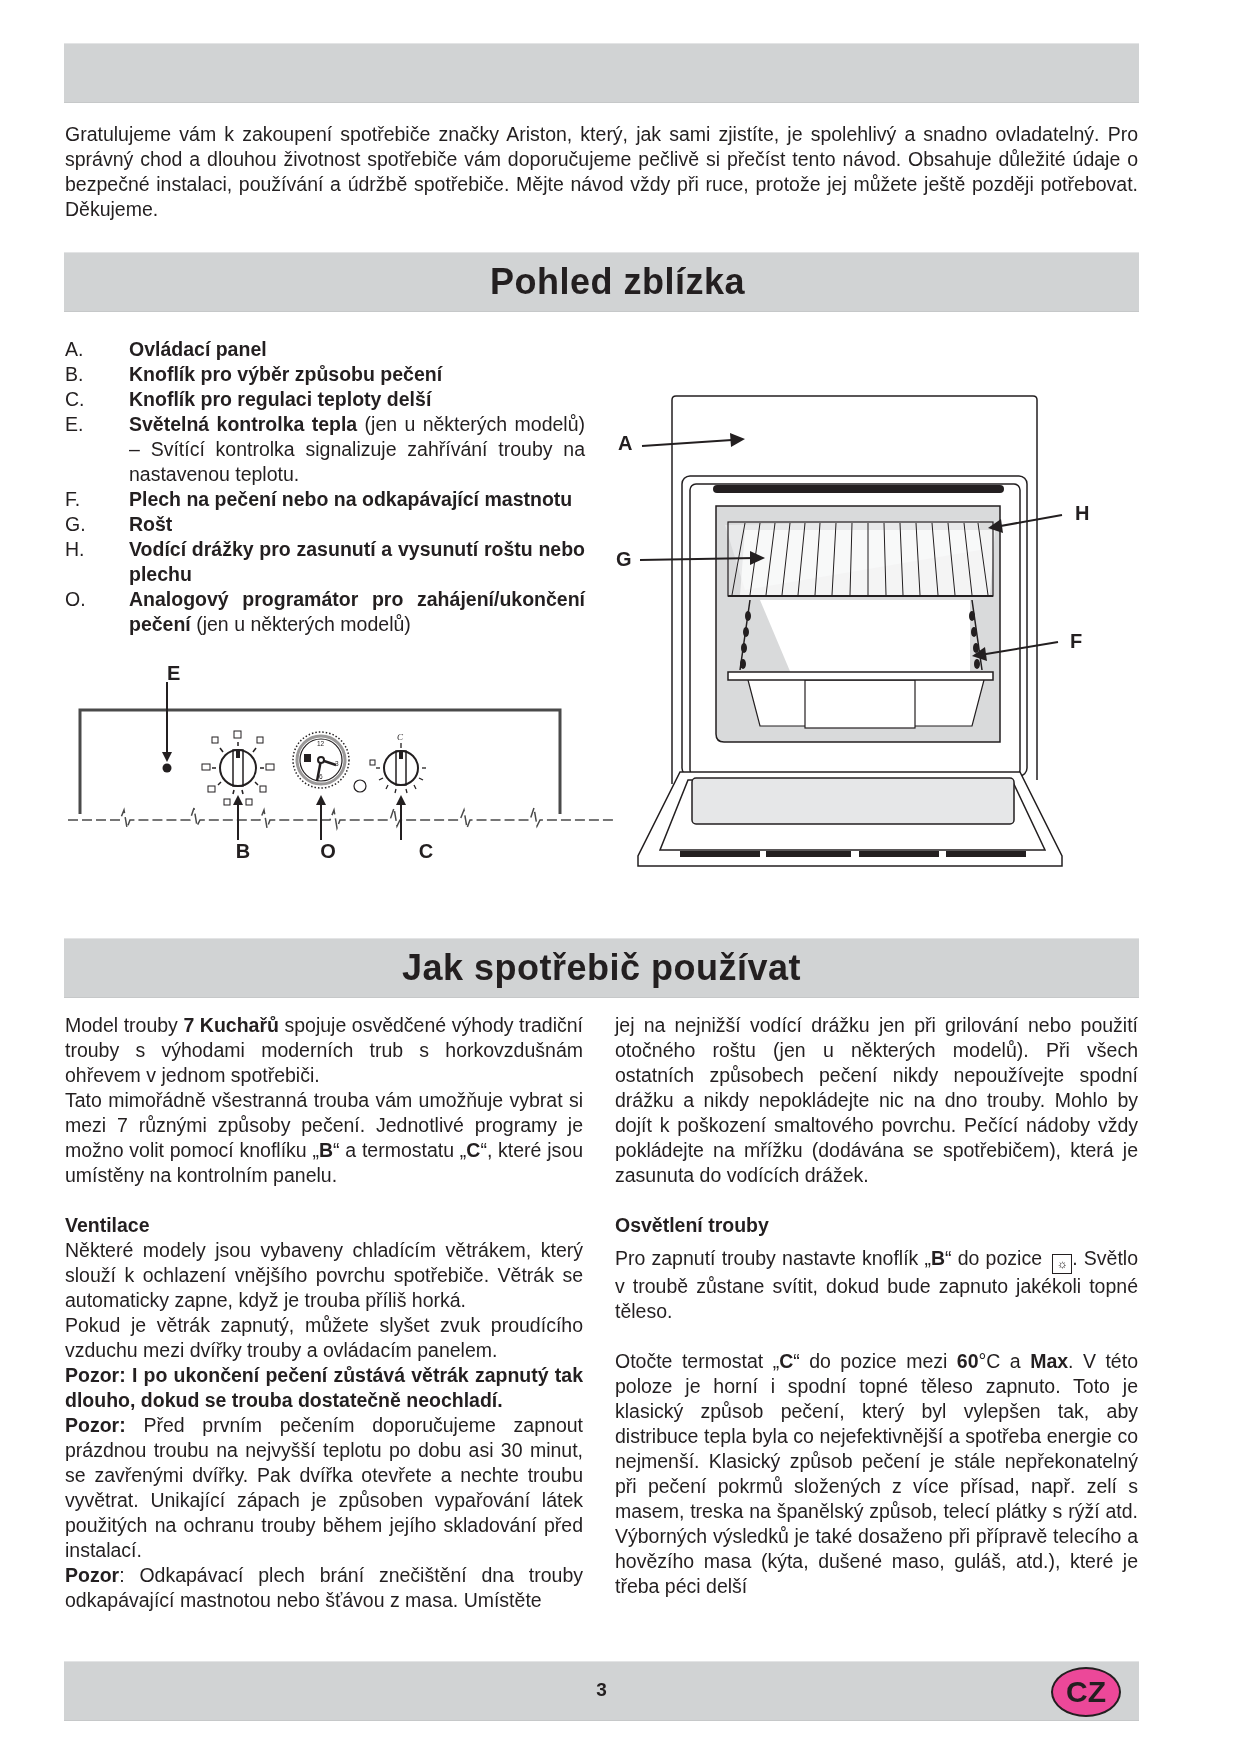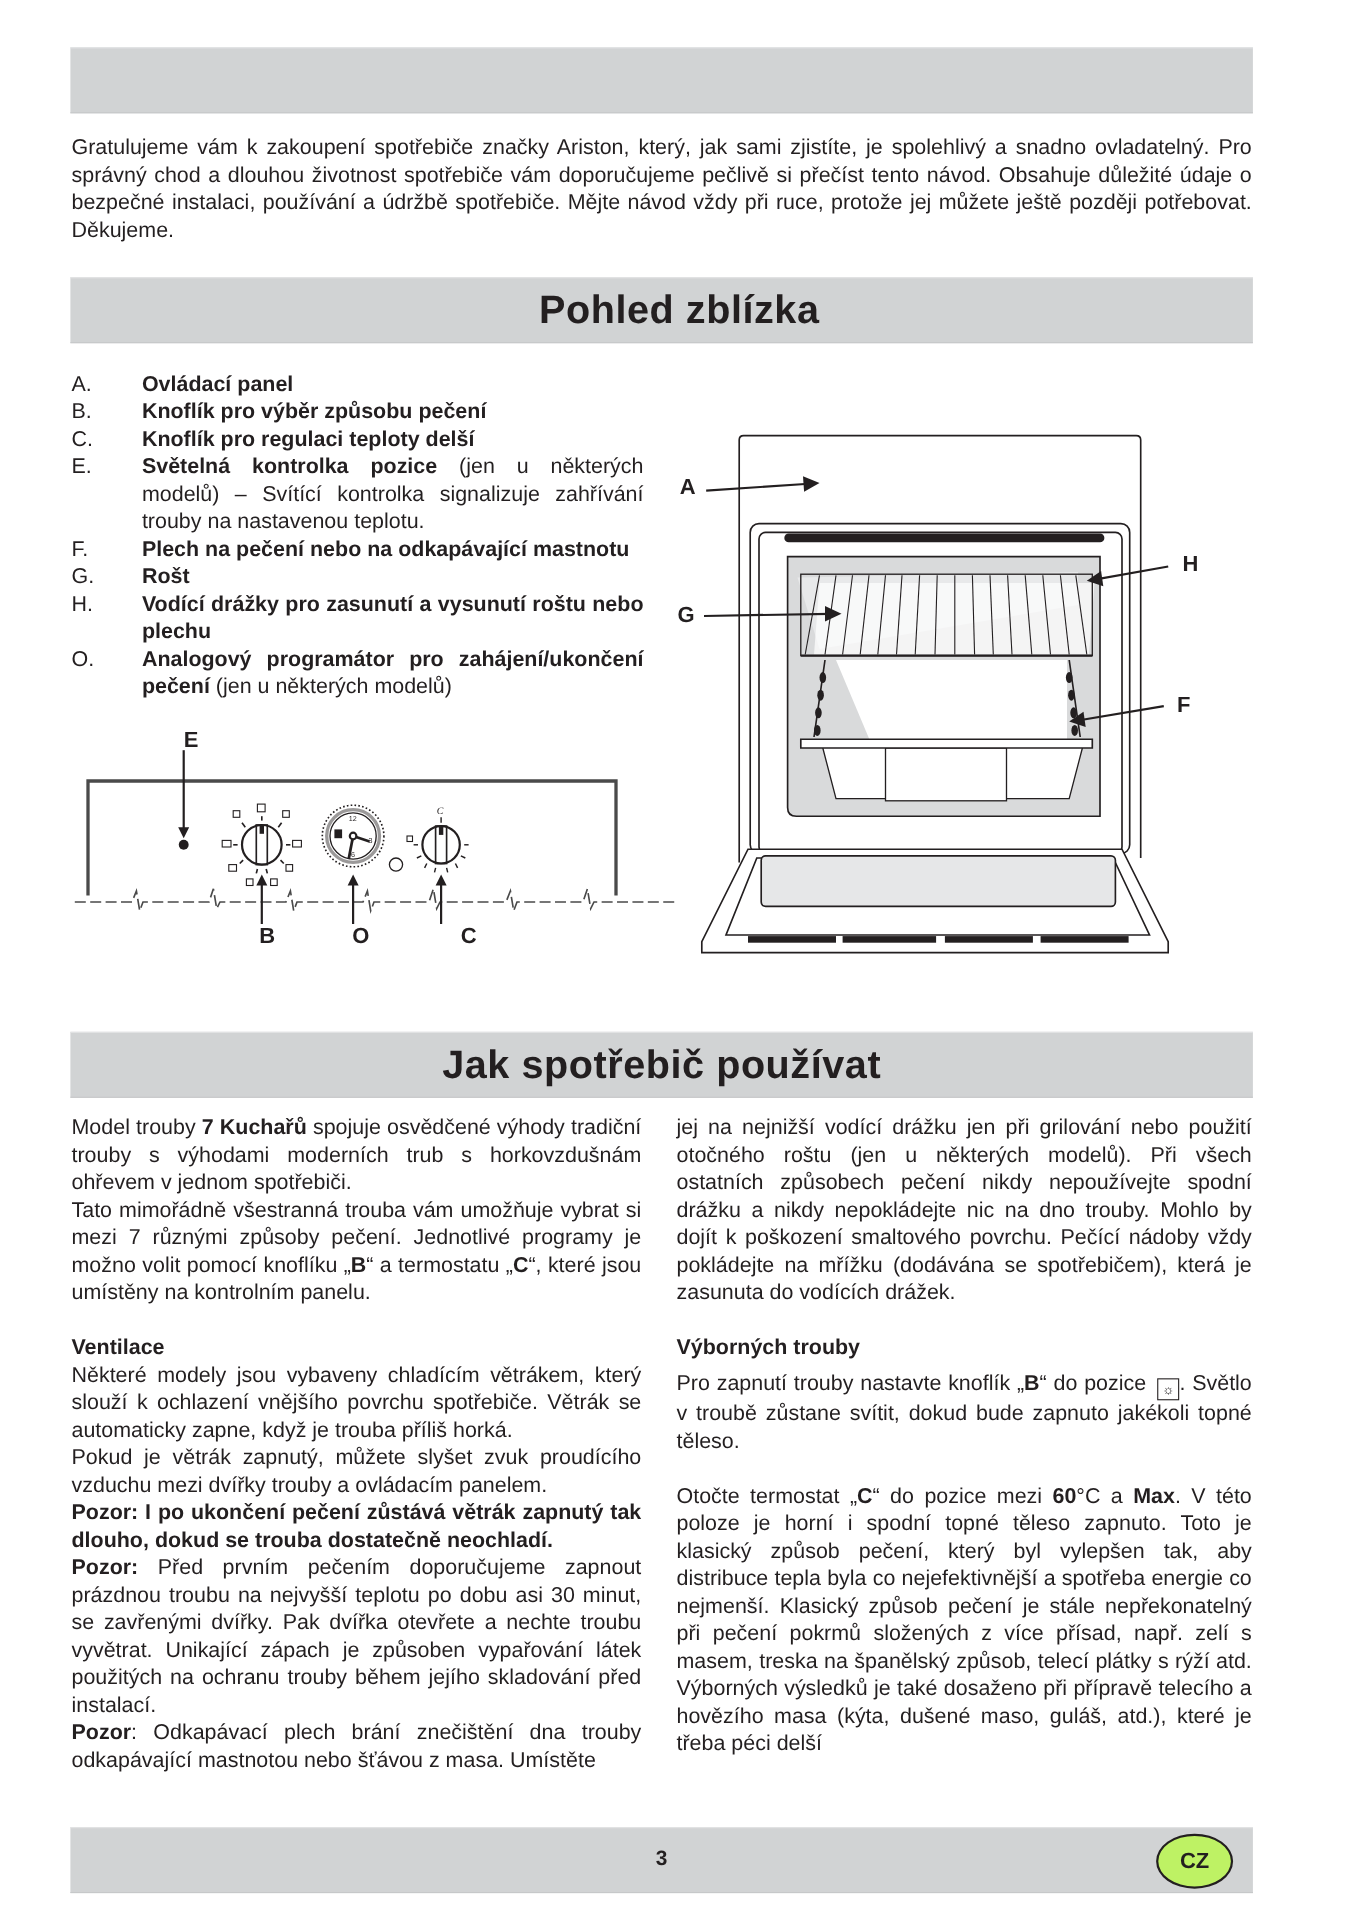--- a/index.html
+++ b/index.html
@@ -19,22 +19,22 @@
   .legend .txt { flex: 1; margin-left: 36px; }
   .sub-h { font-weight: bold; margin-bottom: 2px; }
   .icon-box { display: inline-block; width: 18px; height: 18px; border: 1.5px solid #231f20;
               vertical-align: -3px; position: relative; margin-left: 4px; font-size: 12px;
               line-height: 18px; text-align: center; }
   .icon-box.classic::after { content: ""; position: absolute; left: 3px; right: 3px;
               bottom: 3px; height: 1.5px; background: #231f20; }
   .icon-box.classic::before { content: ""; position: absolute; left: 3px; right: 3px;
               top: 3px; height: 1.5px; background: #231f20; }
   .cz { position: absolute; right: 18px; top: 5px; width: 66px; height: 46px;
-        border: 2px solid #231f20; border-radius: 50%; background: #bef264;
-        font-weight: bold; font-size: 20px; line-height: 46px; text-align: center; }
+        border: 2px solid #231f20; border-radius: 50%; background: #ec4899;
+        font-weight: bold; font-size: 30px; line-height: 46px; text-align: center; }
   .pagenum { position: absolute; left: 0; right: 0; top: 17px; text-align: center;
              font-weight: bold; font-size: 19px; }
   .fig-label { position: absolute; font-weight: bold; font-size: 20px; }
 </style>
 </head>
 <body>
 
 <div class="bar" style="top:43px;height:58px;"></div>
 
 <div class="para" style="left:65px;top:122px;width:1073px;">
@@ -53,21 +53,21 @@
   <div class="item">
     <span class="ltr">B.</span>
     <span class="txt"><span class="b">Knoflík pro výběr způsobu pečení</span></span>
   </div>
   <div class="item">
     <span class="ltr">C.</span>
     <span class="txt"><span class="b">Knoflík pro regulaci teploty delší</span></span>
   </div>
   <div class="item">
     <span class="ltr">E.</span>
-    <span class="txt"><span class="b">Světelná kontrolka pozice</span><span> (jen u některých modelů) – Svítící kontrolka signalizuje zahřívání trouby na nastavenou teplotu.</span></span>
+    <span class="txt"><span class="b">Světelná kontrolka tepla</span><span> (jen u některých modelů) – Svítící kontrolka signalizuje zahřívání trouby na nastavenou teplotu.</span></span>
   </div>
   <div class="item">
     <span class="ltr">F.</span>
     <span class="txt"><span class="b">Plech na pečení nebo na odkapávající mastnotu</span></span>
   </div>
   <div class="item">
     <span class="ltr">G.</span>
     <span class="txt"><span class="b">Rošt</span></span>
   </div>
   <div class="item">
@@ -266,21 +266,21 @@
   <p>Některé modely jsou vybaveny chladícím větrákem, který slouží k ochlazení vnějšího povrchu spotřebiče. Větrák se automaticky zapne, když je trouba příliš horká.</p>
   <p>Pokud je větrák zapnutý, můžete slyšet zvuk proudícího vzduchu mezi dvířky trouby a ovládacím panelem.</p>
   <p class="b">Pozor: I po ukončení pečení zůstává větrák zapnutý tak dlouho, dokud se trouba dostatečně neochladí.</p>
   <p><span class="b">Pozor:</span><span> Před prvním pečením doporučujeme zapnout prázdnou troubu na nejvyšší teplotu po dobu asi 30 minut, se zavřenými dvířky. Pak dvířka otevřete a nechte troubu vyvětrat. Unikající zápach je způsoben vypařování látek použitých na ochranu trouby během jejího skladování před instalací.</span></p>
   <p><span class="b">Pozor</span><span>: Odkapávací plech brání znečištění dna trouby odkapávající mastnotou nebo šťávou z masa. Umístěte</span></p>
 </div>
 
 <div class="para" style="left:615px;top:1013px;width:523px;">
   <p>jej na nejnižší vodící drážku jen při grilování nebo použití otočného roštu (jen u některých modelů). Při všech ostatních způsobech pečení nikdy nepoužívejte spodní drážku a nikdy nepokládejte nic na dno trouby. Mohlo by dojít k poškození smaltového povrchu. Pečící nádoby vždy pokládejte na mřížku (dodávána se spotřebičem), která je zasunuta do vodících drážek.</p>
   <p style="height:25px;"></p>
-  <p class="sub-h" style="margin-bottom:8px;">Výborných trouby</p>
+  <p class="sub-h" style="margin-bottom:8px;">Osvětlení trouby</p>
   <p><span>Pro zapnutí trouby nastavte knoflík „</span><span class="b">B</span><span>“ do pozice </span><span class="icon-box">☼</span><span>. Světlo v troubě zůstane svítit, dokud bude zapnuto jakékoli topné těleso.</span></p>
   <p style="height:25px;"></p>
   <p><span>Otočte termostat „</span><span class="b">C</span><span>“ do pozice mezi </span><span class="b">60</span><span>°C a </span><span class="b">Max</span><span>. V této poloze je horní i spodní topné těleso zapnuto. Toto je klasický způsob pečení, který byl vylepšen tak, aby distribuce tepla byla co nejefektivnější a spotřeba energie co nejmenší. Klasický způsob pečení je stále nepřekonatelný při pečení pokrmů složených z více přísad, např. zelí s masem, treska na španělský způsob, telecí plátky s rýží atd. Výborných výsledků je také dosaženo při přípravě telecího a hovězího masa (kýta, dušené maso, guláš, atd.), které je třeba péci delší</span></p>
 </div>
 
 <div class="bar" style="top:1661px;height:58px;">
   <div class="pagenum">3</div>
   <div class="cz">CZ</div>
 </div>
 

